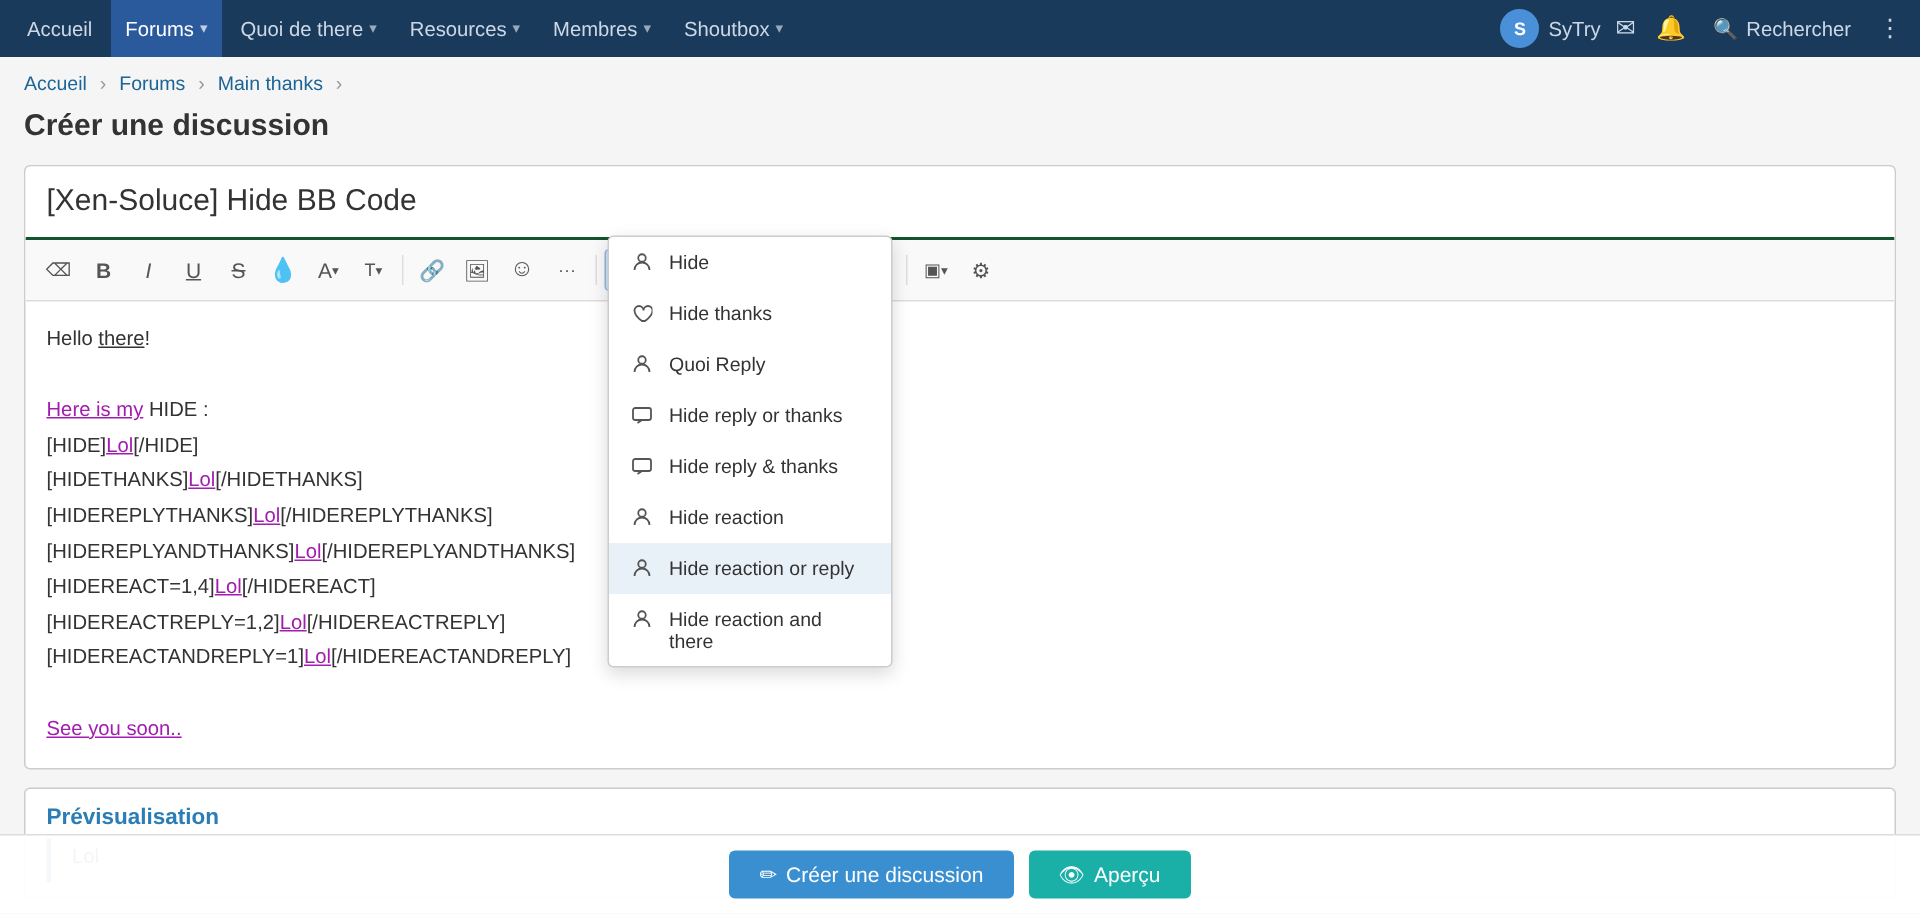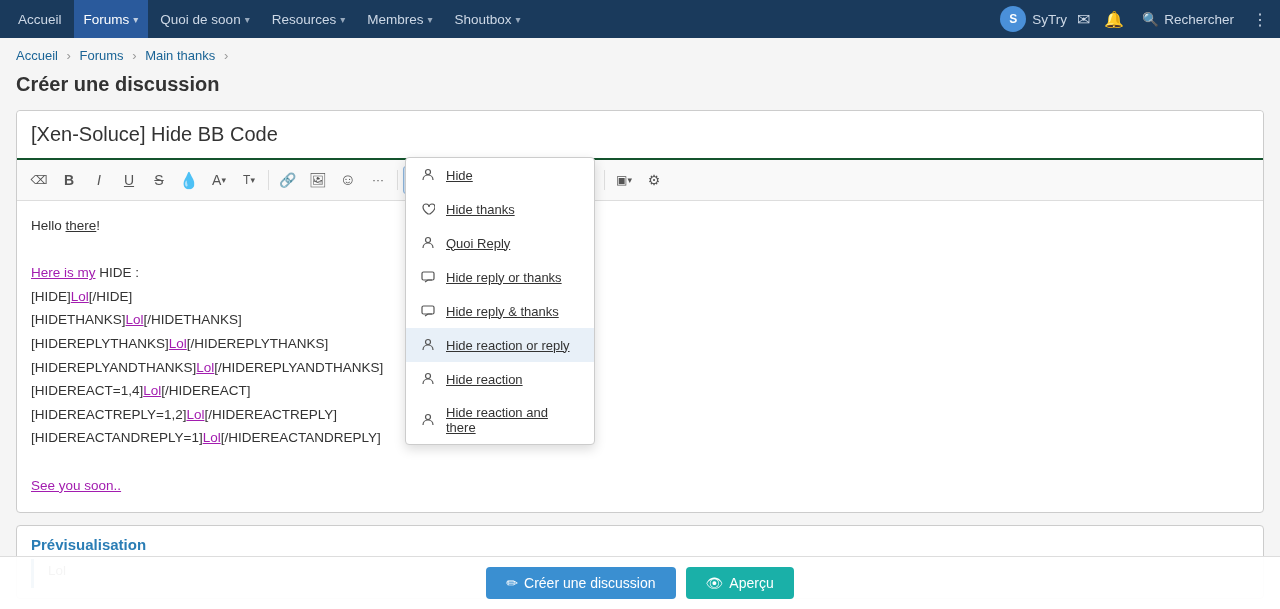--- a/index.html
+++ b/index.html
@@ -145,27 +145,25 @@
       left: 388px;
       background: #fff;
       border: 1px solid #ccc;
       border-radius: 4px;
       box-shadow: 0 4px 12px rgba(0,0,0,0.15);
       width: 190px;
       z-index: 100;
     }
     .dropdown-item {
       display: flex;
-      align-items: center;
       gap: 10px;
       padding: 9px 14px;
       cursor: pointer;
       font-size: 13px;
       color: #333;
-      text-decoration: underline;
     }
     .dropdown-item.highlighted { background: #e8f0f8; }
     .dropdown-icon {
       width: 16px; height: 16px;
       display: flex; align-items: center; justify-content: center;
       color: #555;
       font-size: 14px;
       flex-shrink: 0;
     }
 
@@ -233,21 +231,21 @@
 <nav class="navbar">
   <div class="navbar-left">
     <div class="nav-item">
       <span>Accueil</span>
     </div>
     <div class="nav-item active">
       <span>Forums</span>
       <span class="nav-arrow">▾</span>
     </div>
     <div class="nav-item">
-      <span>Quoi de soon</span>
+      <span>Quoi de there</span>
       <span class="nav-arrow">▾</span>
     </div>
     <div class="nav-item">
       <span>Resources</span>
       <span class="nav-arrow">▾</span>
     </div>
     <div class="nav-item">
       <span>Membres</span>
       <span class="nav-arrow">▾</span>
     </div>
@@ -376,37 +374,37 @@
       </div>
       <div class="dropdown-item">
         <span class="dropdown-icon">
           <svg width="14" height="14" viewBox="0 0 14 14" fill="none">
               <rect x="1" y="2" width="12" height="8" rx="1.5" stroke="#555" stroke-width="1.2"></rect>
               <path d="M4 12l3-2h4" stroke="#555" stroke-width="1.2" fill="none"></path>
             </svg>
         </span>
         <span>Hide reply &amp; thanks</span>
       </div>
-      <div class="dropdown-item highlighted">
+      <div class="dropdown-item">
         <span class="dropdown-icon">
           <svg width="14" height="14" viewBox="0 0 14 14" fill="none">
               <circle cx="7" cy="4" r="2.5" stroke="#555" stroke-width="1.2"></circle>
               <path d="M2 12c0-2.8 2.2-5 5-5s5 2.2 5 5" stroke="#555" stroke-width="1.2" fill="none"></path>
             </svg>
         </span>
-        <span>Hide reaction or reply</span>
-      </div>
-      <div class="dropdown-item">
+        <span>Hide reaction</span>
+      </div>
+      <div class="dropdown-item highlighted">
         <span class="dropdown-icon">
           <svg width="14" height="14" viewBox="0 0 14 14" fill="none">
               <circle cx="7" cy="4" r="2.5" stroke="#555" stroke-width="1.2"></circle>
               <path d="M2 12c0-2.8 2.2-5 5-5s5 2.2 5 5" stroke="#555" stroke-width="1.2" fill="none"></path>
             </svg>
         </span>
-        <span>Hide reaction</span>
+        <span>Hide reaction or reply</span>
       </div>
       <div class="dropdown-item">
         <span class="dropdown-icon">
           <svg width="14" height="14" viewBox="0 0 14 14" fill="none">
               <circle cx="7" cy="4" r="2.5" stroke="#555" stroke-width="1.2"></circle>
               <path d="M2 12c0-2.8 2.2-5 5-5s5 2.2 5 5" stroke="#555" stroke-width="1.2" fill="none"></path>
             </svg>
         </span>
         <span>Hide reaction and there</span>
       </div>

